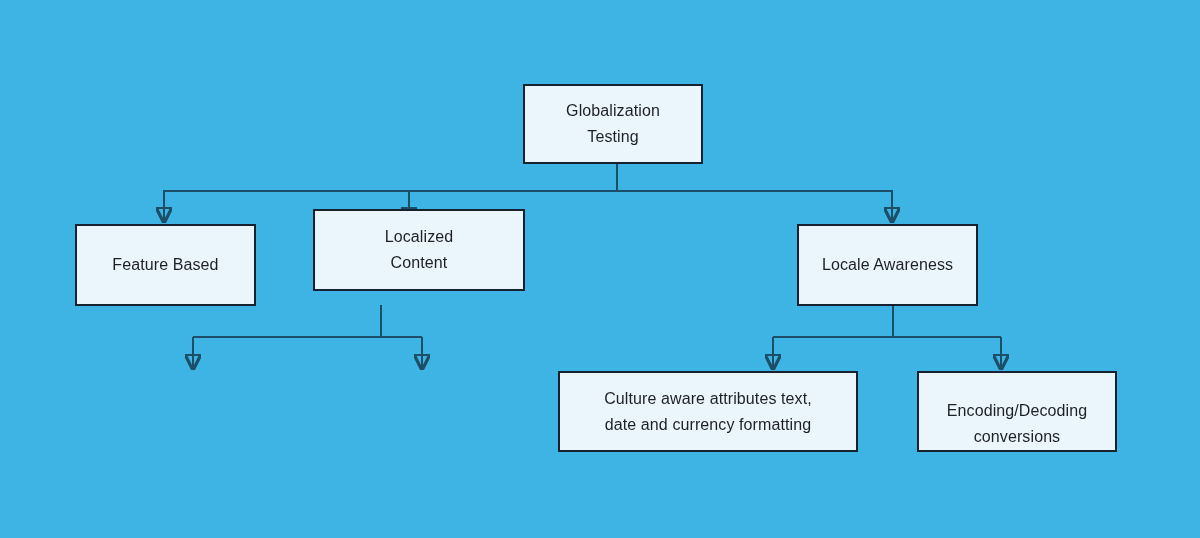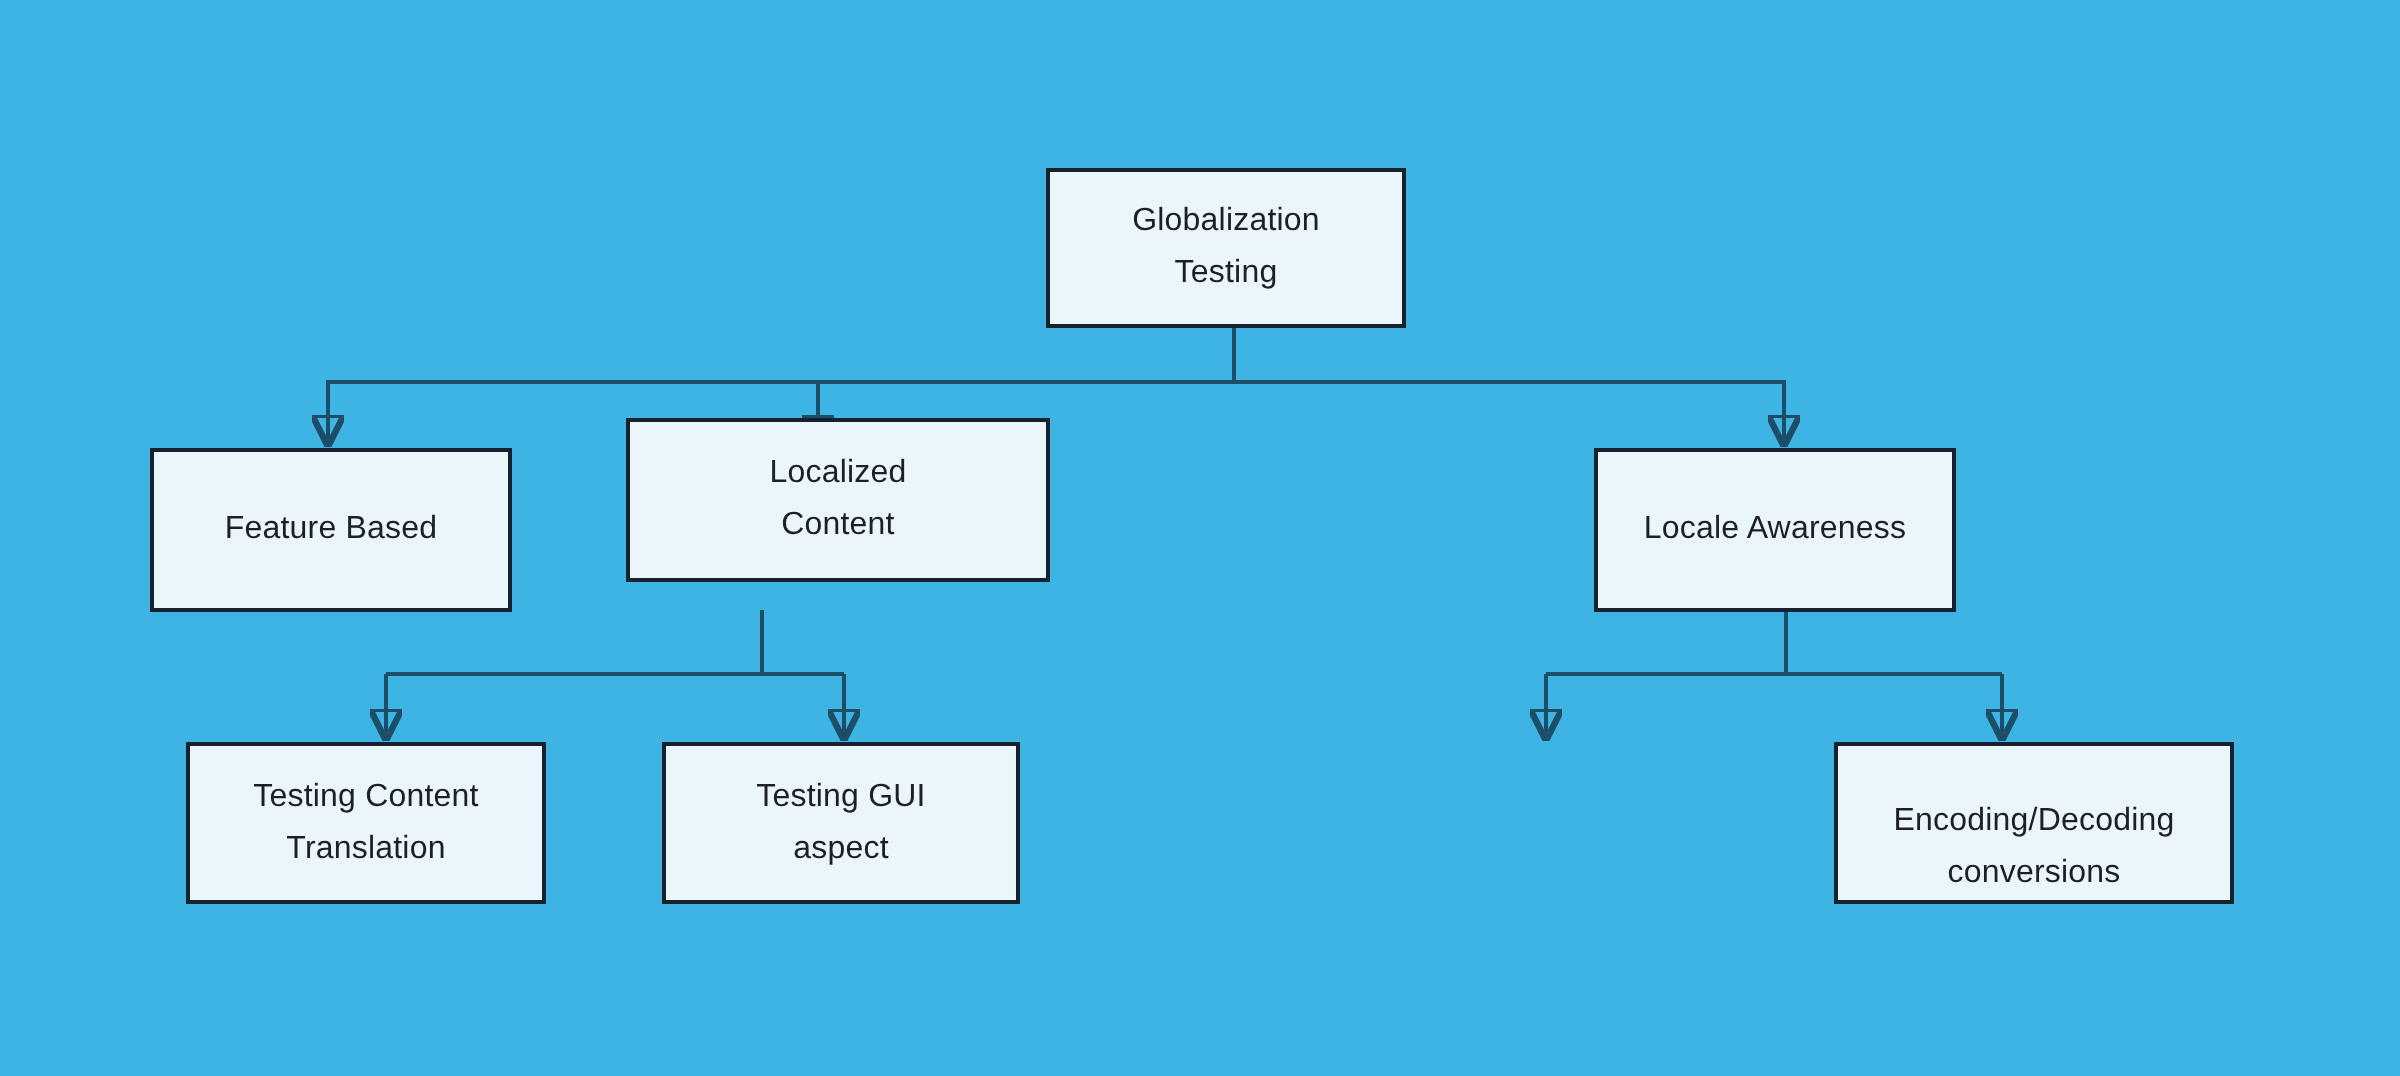--- a/index.html
+++ b/index.html
@@ -100,29 +100,25 @@
 
   <div class="node" id="node-localized">
     <span class="node-label">Localized
 Content</span>
   </div>
 
   <div class="node" id="node-locale">
     <span class="node-label">Locale Awareness</span>
   </div>
 
-  <div class="node" id="node-tct">
-    <span class="node-label">Testing Content
-Translation</span>
+
+
+  <div class="node" id="node-culture">
+    <span class="node-label">Culture aware attributes text,
+date and currency formatting</span>
   </div>
-
-  <div class="node" id="node-gui">
-    <span class="node-label">Testing GUI
-aspect</span>
-  </div>
-
 
   <div class="node" id="node-encoding">
     <span class="node-label">Encoding/Decoding
 conversions</span>
   </div>
 
 </div>
 
 </body></html>

